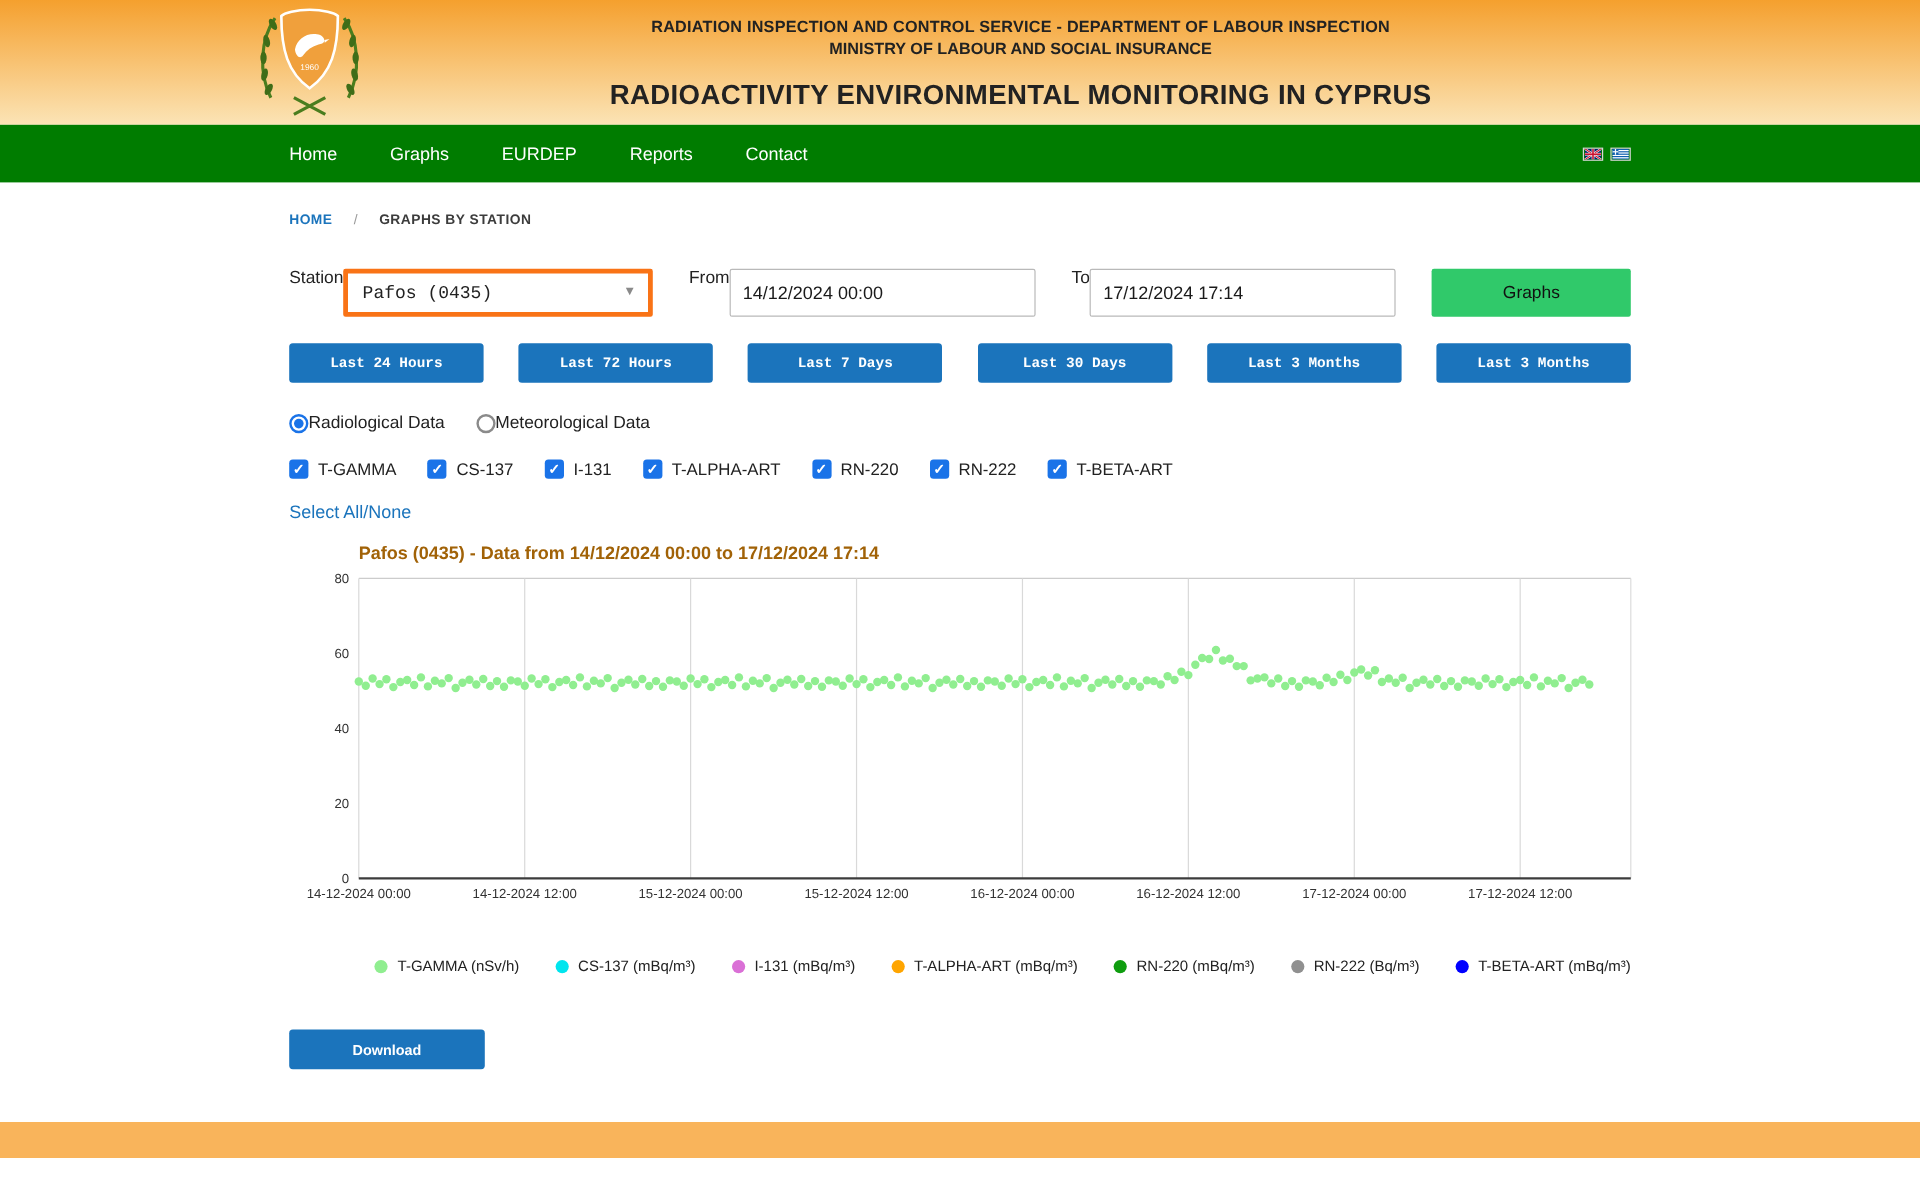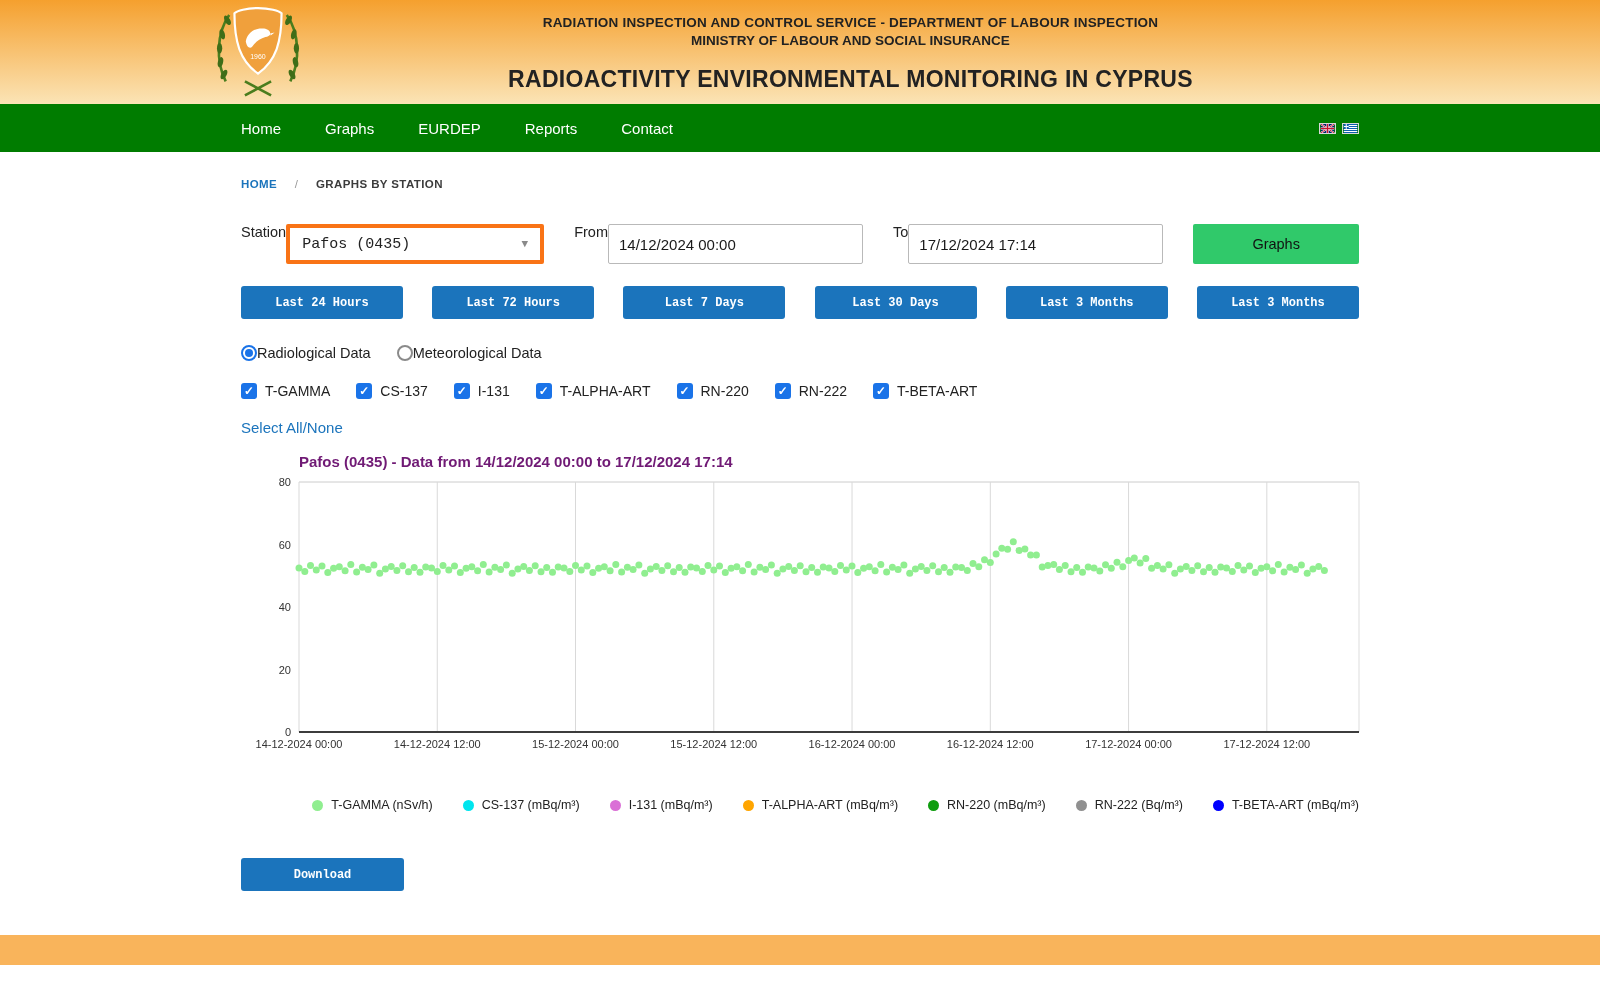--- a/index.html
+++ b/index.html
@@ -48,28 +48,28 @@
   .radio-dot.on::after { content:""; position:absolute; left:2px; top:2px; width:8px; height:8px; border-radius:50%; background:#1A73E8; }
 
   
   .check-row { display:flex; gap:26px; margin-top:22px; align-items:center; flex-wrap:wrap; }
   .check-item { display:flex; align-items:center; gap:8px; font-size:14px; cursor:pointer; }
   .cb { width:16px; height:16px; background:#1A73E8; border-radius:3px; color:#fff; font-size:12px; line-height:16px; text-align:center; font-weight:bold; }
   .select-all { color:#1B74BC; font-size:15px; margin-top:20px; cursor:pointer; display:inline-block; }
 
   
   .chart-wrap { margin-top:16px; }
-  .chart-title { font-size:15px; font-weight:bold; color:#701a75; margin-left:58px; margin-bottom:4px; }
+  .chart-title { font-size:15px; font-weight:bold; color:#a16207; margin-left:58px; margin-bottom:4px; }
   .chart-svg-holder svg { display:block; }
   .legend-row { display:flex; justify-content:flex-end; gap:30px; margin-top:42px; flex-wrap:wrap; }
   .legend-item { display:flex; align-items:center; gap:8px; font-size:12.5px; color:#222; }
   .legend-dot { width:11px; height:11px; border-radius:50%; }
 
   
-  .download-btn { width:163px; height:33px; background:#1B74BC; color:#fff; border:none; border-radius:3px; font-size:12px; font-weight:600; cursor:pointer; margin:46px 0 44px 0; font-family:Liberation Mono, monospace; }
+  .download-btn { width:163px; height:33px; background:#1B74BC; color:#fff; border:none; border-radius:3px; font-size:12px; font-weight:600; cursor:pointer; margin:46px 0 44px 0; font-family:Liberation Sans, sans-serif; }
   .site-footer { background:#F9B45B; height:30px; display:flex; align-items:center; justify-content:center; font-size:12.5px; color:#332200; font-weight:500; }
 </style>
 </head>
 <body>
 
 <header class="site-header">
   <span>
     <svg width="96" height="106" viewBox="0 0 110 120">
       <path d="M18,96 C6,72 8,40 22,20" stroke="#4a7d1e" stroke-width="3" fill="none"></path>
       <path d="M92,96 C104,72 102,40 88,20" stroke="#4a7d1e" stroke-width="3" fill="none"></path>

